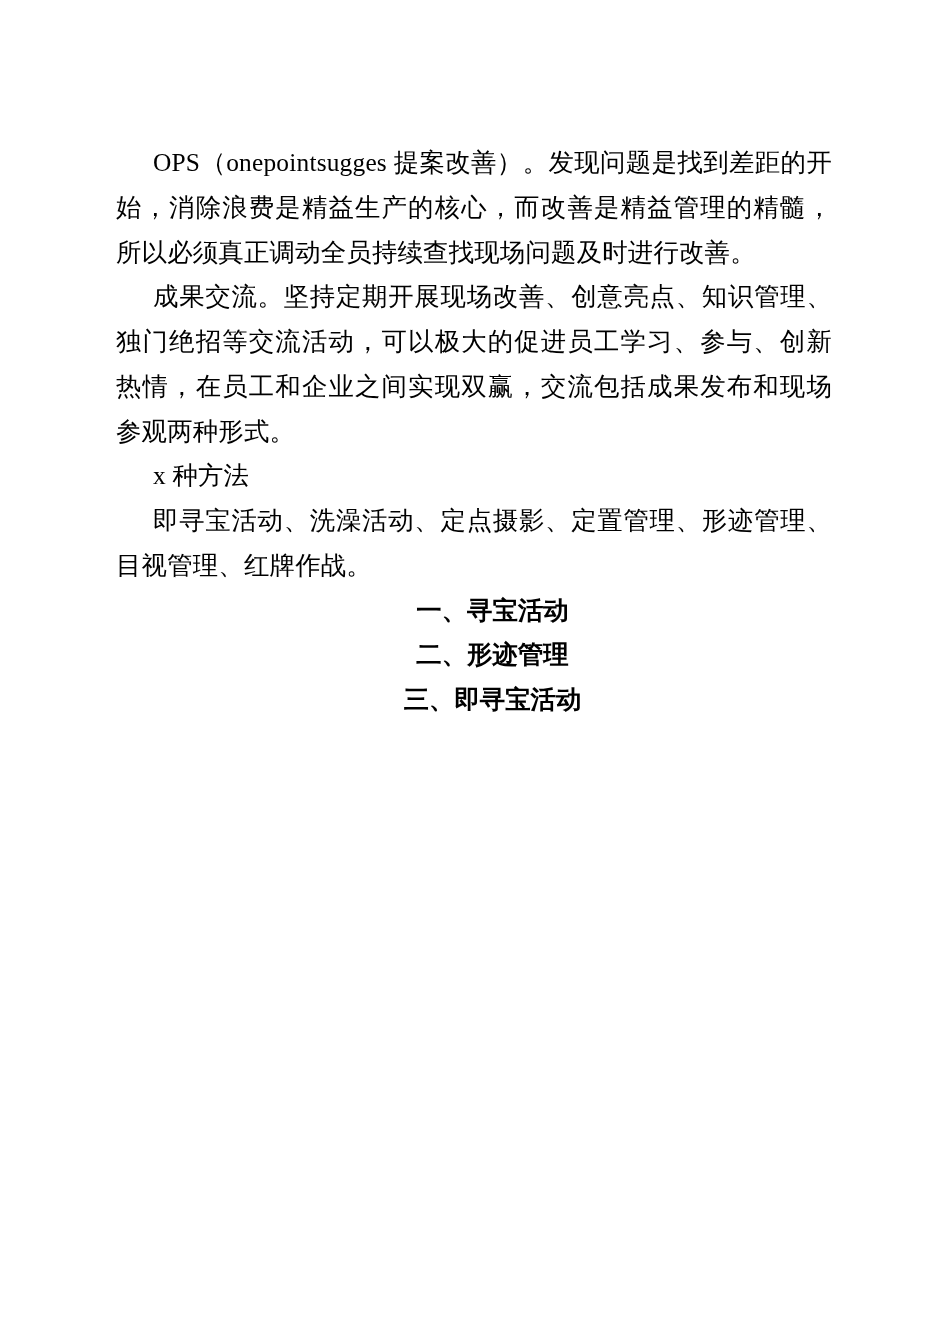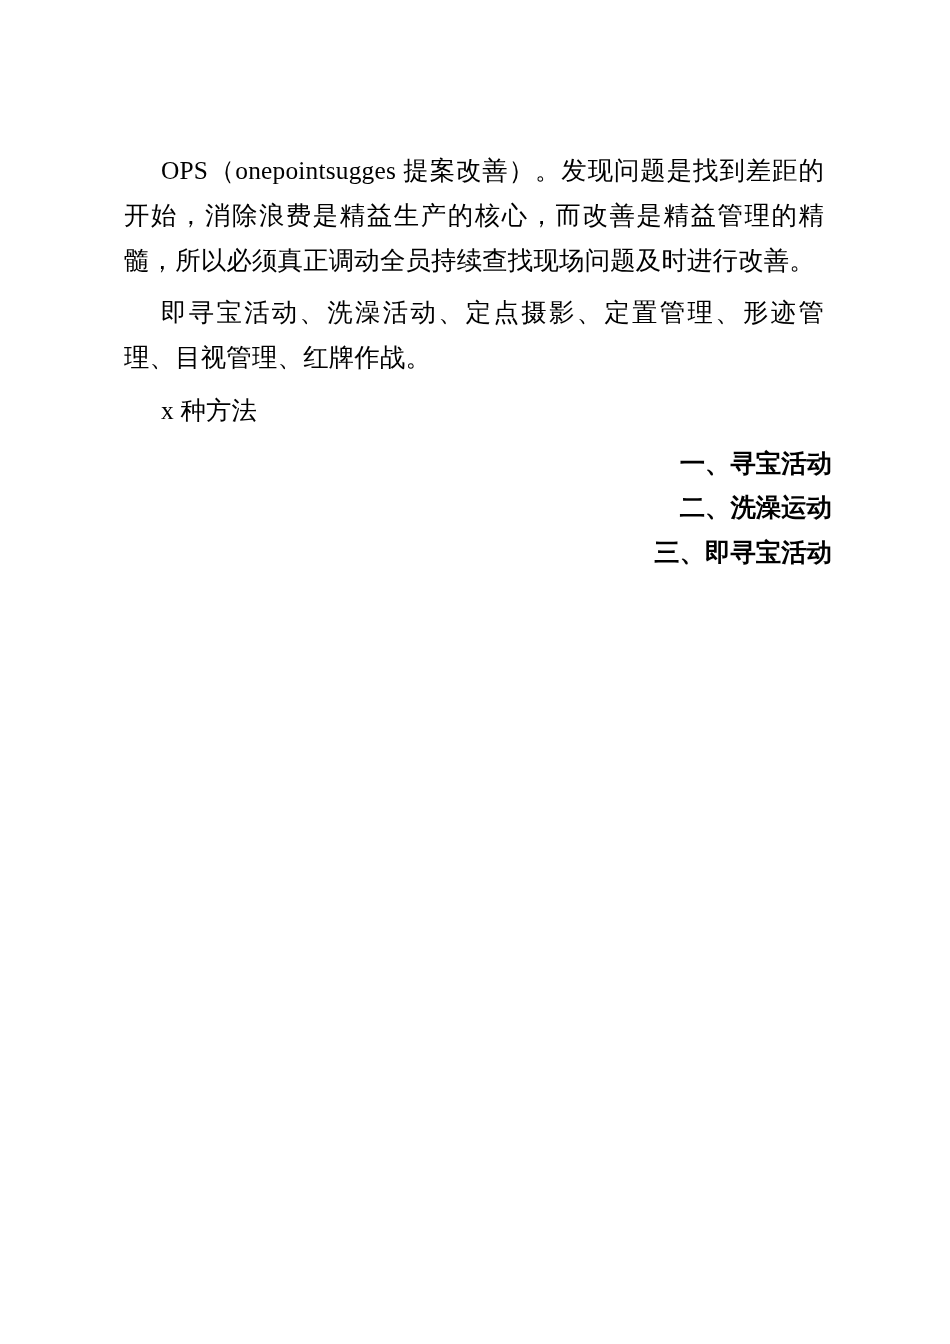--- a/index.html
+++ b/index.html
@@ -15,48 +15,49 @@
     overflow: hidden;
   }
   .doc-content {
     position: absolute;
     left: 116px;
     top: 140px;
     width: 716px;
     color: #000000;
   }
   .para {
-    margin: 8px;
+    margin: 0;
     padding: 0;
     font-family: "Liberation Serif", "DejaVu Serif", serif;
     font-weight: 400;
     font-size: 25.4px;
     line-height: 44.76px;
     color: #000000;
     text-align: justify;
     text-indent: 37px;
     letter-spacing: 0.2px;
   }
   .heading {
     margin: 0;
     padding: 0;
     font-family: "Liberation Sans", "DejaVu Sans", sans-serif;
     font-weight: 700;
     font-size: 25.4px;
     line-height: 44.76px;
     color: #000000;
-    text-align: right;
+    text-align: center;
     text-indent: 37px;
   }
 </style>
 </head>
 <body>
 
 <div class="page">
   <div class="doc-content">
     <p class="para">OPS（onepointsugges 提案改善）。发现问题是找到差距的开始，消除浪费是精益生产的核心，而改善是精益管理的精髓，所以必须真正调动全员持续查找现场问题及时进行改善。</p>
+    <p class="para">成果交流。坚持定期开展现场改善、创意亮点、知识管理、独门绝招等交流活动，可以极大的促进员工学习、参与、创新热情，在员工和企业之间实现双赢，交流包括成果发布和现场参观两种形式。</p>
+    <p class="para">x 种方法</p>
     <p class="para">即寻宝活动、洗澡活动、定点摄影、定置管理、形迹管理、目视管理、红牌作战。</p>
-    <p class="para">x 种方法</p>
     <h2 class="heading">一、寻宝活动</h2>
-    <h2 class="heading">二、洗澡运动</h2>
+    <h2 class="heading">二、形迹管理</h2>
     <h2 class="heading">三、即寻宝活动</h2>
   </div>
 </div>
 
 </body></html>

